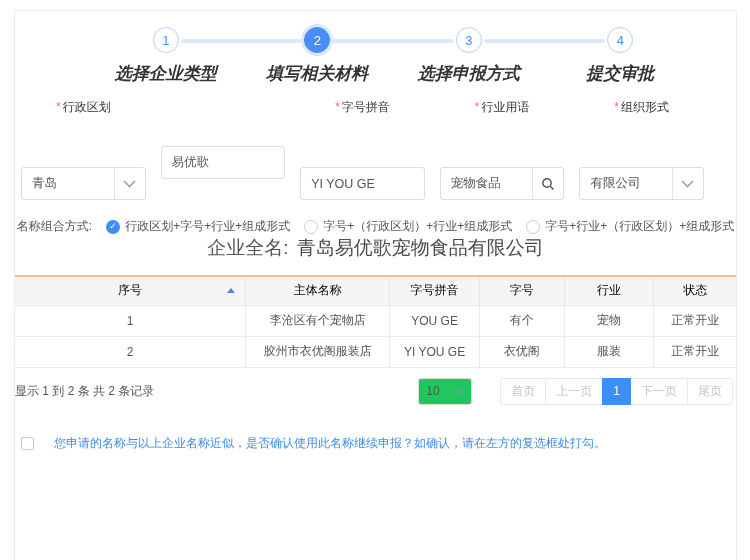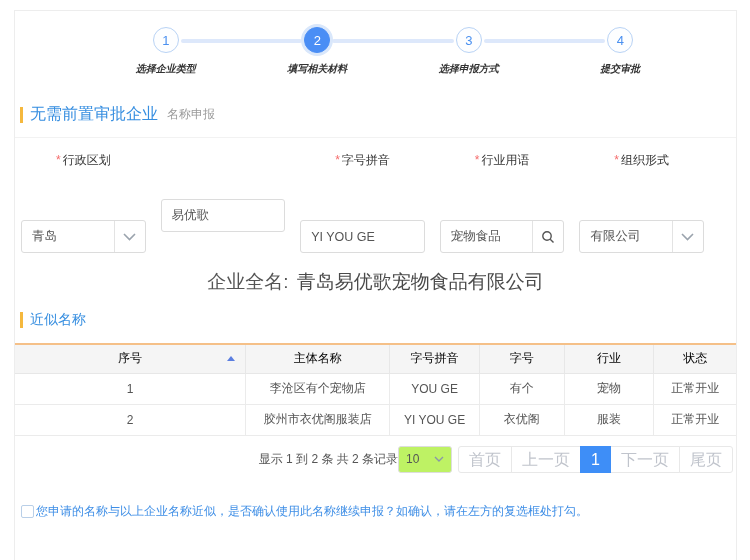--- a/index.html
+++ b/index.html
@@ -12,21 +12,21 @@
   .stepper { display:flex; padding:16px 40px 0 75px; }
   .step { flex:1; position:relative; display:flex; flex-direction:column; align-items:center; }
   .step + .step::before { content:''; position:absolute; top:12px;
     left:calc(-50% + 15px); width:calc(100% - 30px); height:4px;
     background:#dde8fb; border-radius:2px; z-index:0; }
   .step-circle { position:relative; z-index:1; width:26px; height:26px; border-radius:50%;
     display:flex; align-items:center; justify-content:center; font-size:13px;
     background:#fdfeff; border:1px solid #b9d3f5; color:#4a90f0; }
   .step.active .step-circle { background:#4a8ef5; border-color:#4a8ef5; color:#fff;
     box-shadow:0 0 0 3px #d9e7fb; }
-  .step-label { margin-top:9px; font-size:10px; font-style:italic; font-weight:600; color:#333; }
+  .step-label { margin-top:9px; font-size:17px; font-style:italic; font-weight:600; color:#333; }
 
   
   .sec-head { display:flex; align-items:center; gap:7px; padding:0 0 0 5px; }
   .sec-bar { width:3px; height:16px; background:#f5b83d; }
   .sec-title { color:#368ee0; font-size:16px; }
   .sec-title.small { font-size:14px; }
   .sec-sub { color:#9a9a9a; font-size:12px; margin-left:2px; }
   .sec1 { margin-top:28px; padding-bottom:12px; border-bottom:1px solid #f2f2f2; }
   .sec2 { margin-top:16px; }
 
@@ -44,53 +44,53 @@
   
   .combo-row { display:flex; align-items:center; justify-content:center; gap:14px;
     margin-top:18px; font-size:12px; color:#555; }
   .combo-label { color:#555; }
   .radio-opt { display:flex; align-items:center; gap:5px; cursor:default; }
   .radio-dot { width:14px; height:14px; border-radius:50%; border:1px solid #ccc; background:#fff; }
   .radio-opt.selected .radio-dot { border:none; background:#3e8ef7; color:#fff;
     display:flex; align-items:center; justify-content:center; font-size:9px; line-height:1; }
 
   
-  .fullname { text-align:center; margin-top:16px; font-size:19px; color:#555; }
+  .fullname { text-align:center; font-size:19px; color:#555; }
   .fullname .val { color:#4a4a4a; margin-left:8px; }
 
   
   table { width:100%; border-collapse:collapse; margin-top:14px;
     border-top:2px solid #f5c088; font-size:12px; }
   th { background:#f5f5f5; color:#000000; font-weight:400; height:29px;
     border-bottom:1px solid #e7e7e7; border-right:1px solid #e7e7e7; position:relative; }
   th:last-child, td:last-child { border-right:none; }
   td { height:31px; text-align:center; color:#555; border-bottom:1px solid #ebebeb;
     border-right:1px solid #ebebeb; }
   .sort-caret { position:absolute; right:10px; top:11px; width:0; height:0;
     border-left:4px solid transparent; border-right:4px solid transparent;
     border-bottom:5px solid #5b7ee0; }
   .col-0{width:32%} .col-1{width:20%} .col-2{width:12.4%} .col-3{width:11.8%}
   .col-4{width:12.4%} .col-5{width:11.4%}
 
   
-  .tfoot { display:flex; align-items:center; justify-content:flex-end;
+  .tfoot { display:flex; align-items:center; justify-content:space-between;
     margin-top:10px; font-size:12px; color:#555; padding-right:3px; }
   .pager { display:flex; align-items:center; }
   .psize { width:54px; height:27px; border:1px solid #ddd; border-radius:3px;
     display:flex; align-items:center; justify-content:space-between;
-    padding:0 7px; color:#555; margin-right:6px; background:#bef264; }
-  .pg-btn { height:27px; line-height:25px; padding:0 10px; font-size:16px;
+    padding:0 7px; color:#555; margin-right:28px; background:#22c55e; }
+  .pg-btn { height:27px; line-height:25px; padding:0 10px; font-size:12px;
     border:1px solid #e8e8e8; background:#fff; color:#c0c4cc; }
   .pg-btn + .pg-btn { margin-left:-1px; }
   .pg-btn.first { border-radius:3px 0 0 3px; }
   .pg-btn.last { border-radius:0 3px 3px 0; }
   .pg-btn.current { background:#3e8ef7; border-color:#3e8ef7; color:#fff; position:relative; z-index:1; }
 
   
-  .confirm-row { display:flex; align-items:center; gap:2px; margin-top:30px; padding-left:6px; }
+  .confirm-row { display:flex; align-items:center; gap:20px; margin-top:30px; padding-left:6px; }
   .checkbox { width:13px; height:13px; margin-top:1px; border:1px solid #b9cfe8;
     border-radius:2px; background:#fff; flex:none; }
   .confirm-text { font-size:12px; color:#3e8ee6; line-height:1.4; }
 
   svg { display:block; }
 </style>
 </head>
 <body>
 
 <div class="container">
@@ -107,25 +107,20 @@
     <div class="step">
       <div class="step-circle">3</div>
       <div class="step-label">选择申报方式</div>
     </div>
     <div class="step">
       <div class="step-circle">4</div>
       <div class="step-label">提交审批</div>
     </div>
   </div>
 
-  <div class="sec-head sec1">
-    <span class="sec-bar"></span>
-    <span class="sec-title">无需前置审批企业</span>
-    <span class="sec-sub">名称申报</span>
-  </div>
 
   <div class="form-row">
 
     <div class="form-col">
       <div class="form-label">
         <span class="req">*</span><span>行政区划</span>
       </div>
       <div class="field">
         <span class="field-value">青岛</span>
         <span class="field-seg">
@@ -175,29 +170,40 @@
         <span class="field-seg">
           <svg width="13" height="8" viewBox="0 0 13 8">
               <path d="M1 1 L6.5 6.5 L12 1" fill="none" stroke="#9aa3ad" stroke-width="1.6"></path>
             </svg>
         </span>
       </div>
     </div>
 
   </div>
 
+  <div class="combo-row">
+    <span class="combo-label">名称组合方式:</span>
+    <span class="radio-opt selected">
+      <span class="radio-dot">✓</span>
+      <span>行政区划+字号+行业+组成形式</span>
+    </span>
+    <span class="radio-opt">
+      <span class="radio-dot"></span>
+      <span>字号+（行政区划）+行业+组成形式</span>
+    </span>
+    <span class="radio-opt">
+      <span class="radio-dot"></span>
+      <span>字号+行业+（行政区划）+组成形式</span>
+    </span>
+  </div>
 
   <div class="fullname">
     <span>企业全名:</span><span class="val">青岛易优歌宠物食品有限公司</span>
   </div>
 
-  <div class="sec-head sec2">
-    <span class="sec-bar"></span>
-    <span class="sec-title small">近似名称</span>
-  </div>
 
   <table>
     <thead>
       <tr>
         <th class="col-0"><span>序号</span><span class="sort-caret"></span></th>
         <th class="col-1">主体名称</th>
         <th class="col-2">字号拼音</th>
         <th class="col-3">字号</th>
         <th class="col-4">行业</th>
         <th class="col-5">状态</th>

